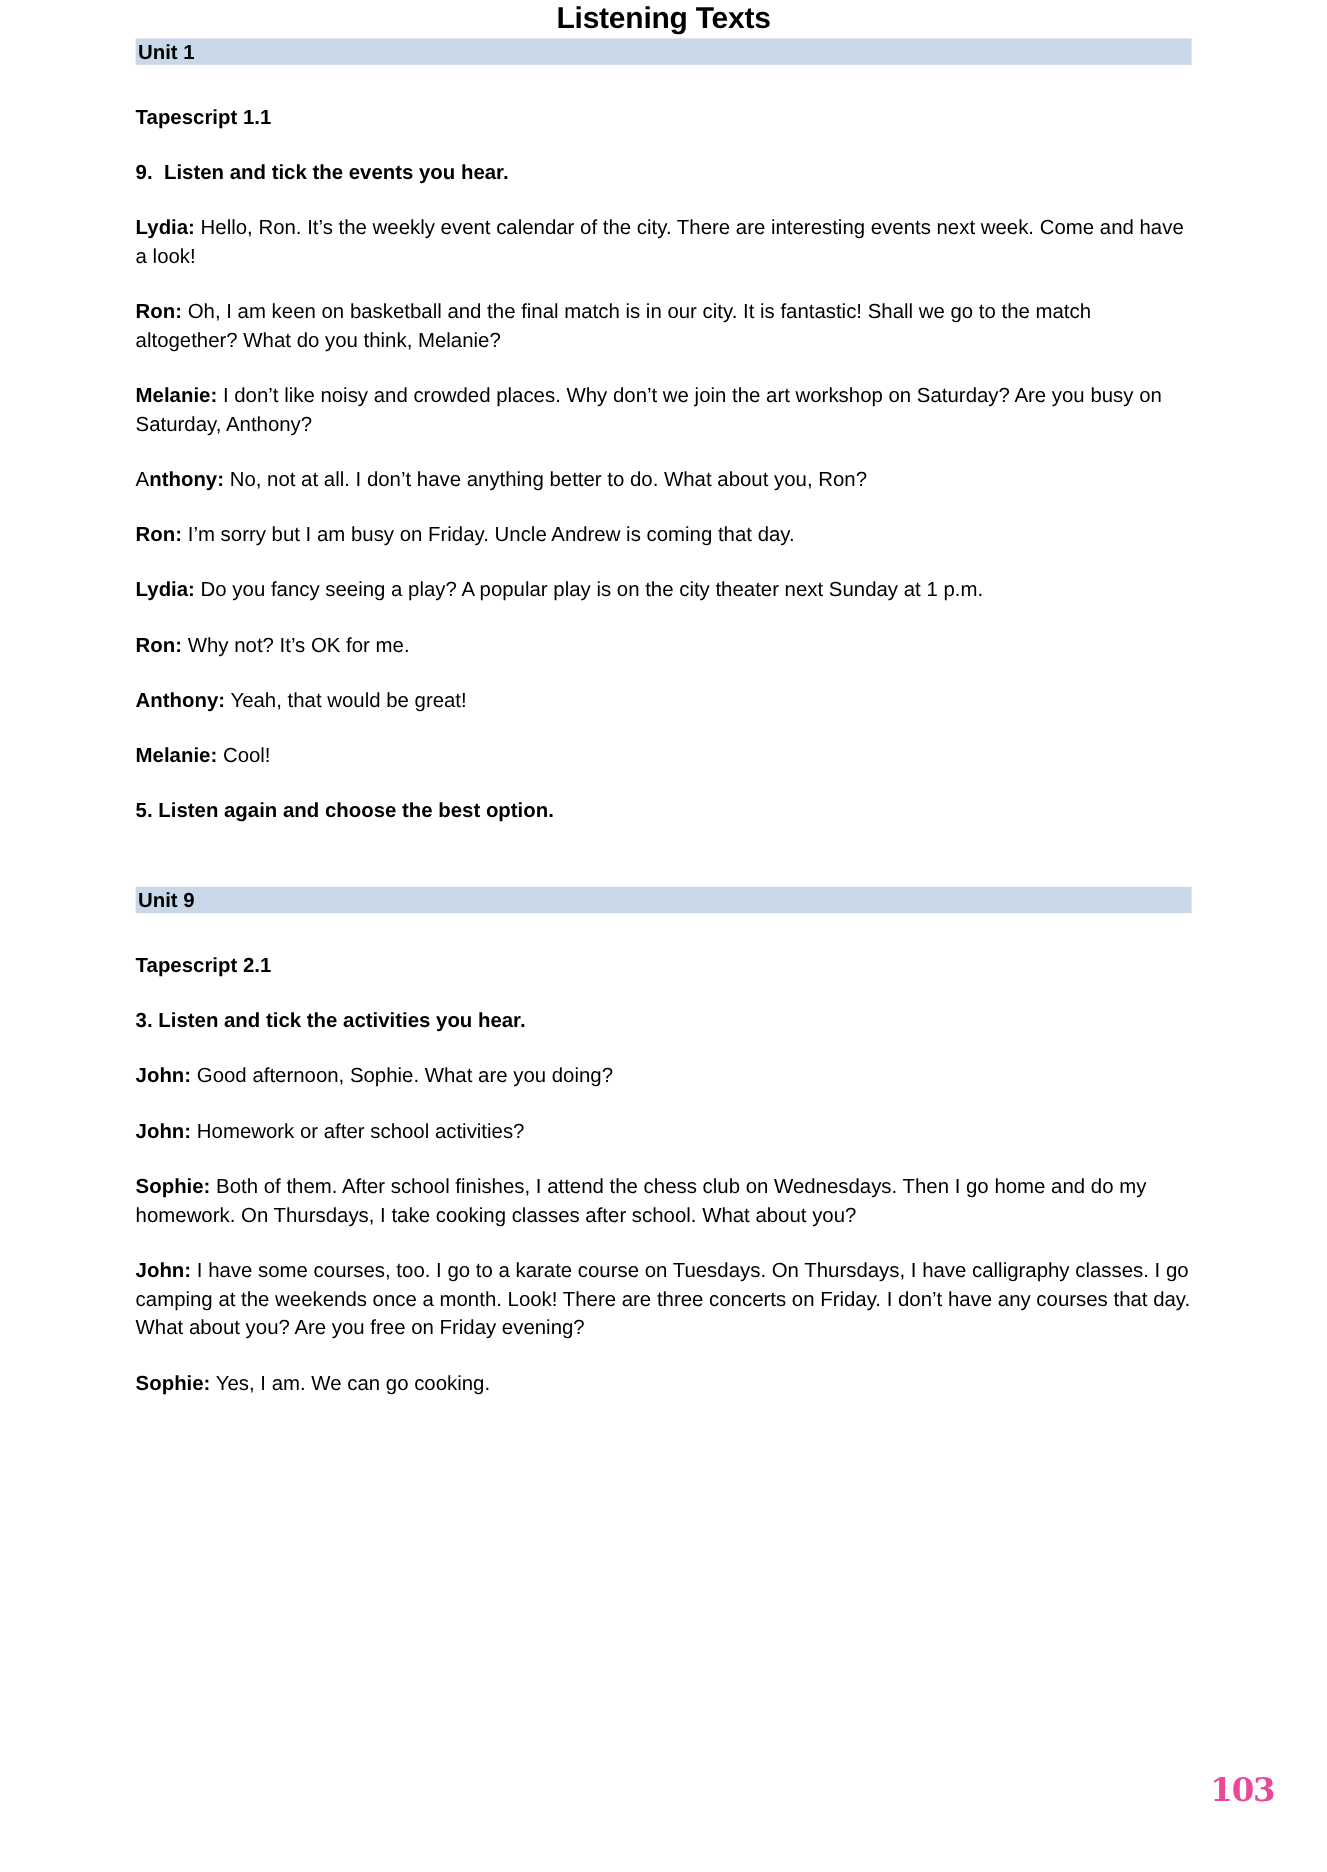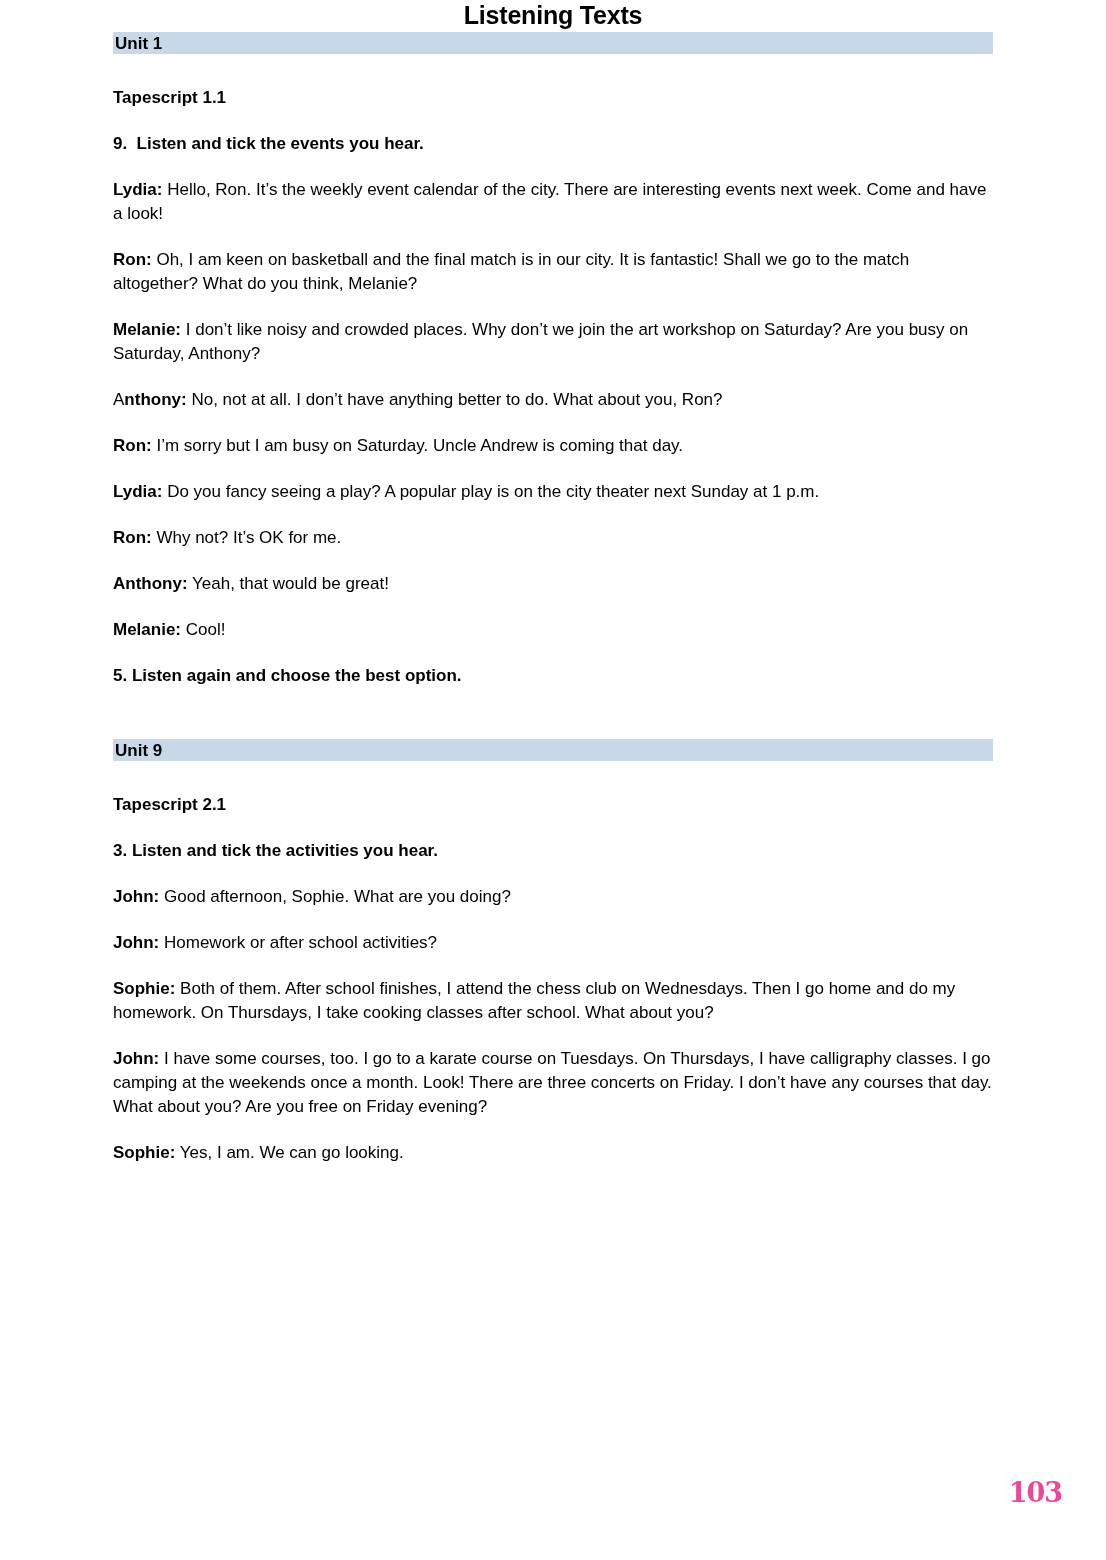--- a/index.html
+++ b/index.html
@@ -82,21 +82,21 @@
 
 
     <p><span class="sp">Lydia:</span><span> Hello, Ron. It’s the weekly event calendar of the city. There are interesting events next week. Come and have a look!</span></p>
 
     <p><span class="sp">Ron:</span><span> Oh, I am keen on basketball and the final match is in our city. It is fantastic! Shall we go to the match altogether? What do you think, Melanie?</span></p>
 
     <p><span class="sp">Melanie:</span><span> I don’t like noisy and crowded places. Why don’t we join the art workshop on Saturday? Are you busy on Saturday, Anthony?</span></p>
 
     <p><span>A</span><span class="sp">nthony:</span><span> No, not at all. I don’t have anything better to do. What about you, Ron?</span></p>
 
-    <p><span class="sp">Ron:</span><span> I’m sorry but I am busy on Saturday. Uncle Andrew is coming that day.</span></p>
+    <p><span class="sp">Ron:</span><span> I’m sorry but I am busy on Friday. Uncle Andrew is coming that day.</span></p>
 
     <p><span class="sp">Lydia:</span><span> Do you fancy seeing a play? A popular play is on the city theater next Sunday at 1 p.m.</span></p>
 
     <p><span class="sp">Ron:</span><span> Why not? It’s OK for me.</span></p>
 
     <p><span class="sp">Anthony:</span><span> Yeah, that would be great!</span></p>
 
     <p><span class="sp">Melanie:</span><span> Cool!</span></p>
 
 
@@ -114,18 +114,18 @@
 
     <p><span class="sp">John:</span><span> Good afternoon, Sophie. What are you doing?</span></p>
 
 
     <p><span class="sp">John:</span><span> Homework or after school activities?</span></p>
 
     <p><span class="sp">Sophie:</span><span> Both of them. After school finishes, I attend the chess club on Wednesdays. Then I go home and do my homework. On Thursdays, I take cooking classes after school. What about you?</span></p>
 
     <p><span class="sp">John:</span><span> I have some courses, too. I go to a karate course on Tuesdays. On Thursdays, I have calligraphy classes. I go camping at the weekends once a month. Look! There are three concerts on Friday. I don’t have any courses that day. What about you? Are you free on Friday evening?</span></p>
 
-    <p><span class="sp">Sophie:</span><span> Yes, I am. We can go looking.</span></p>
+    <p><span class="sp">Sophie:</span><span> Yes, I am. We can go cooking.</span></p>
 
   </div>
 
   <div class="page-number">103</div>
 </div>
 
 </body></html>

